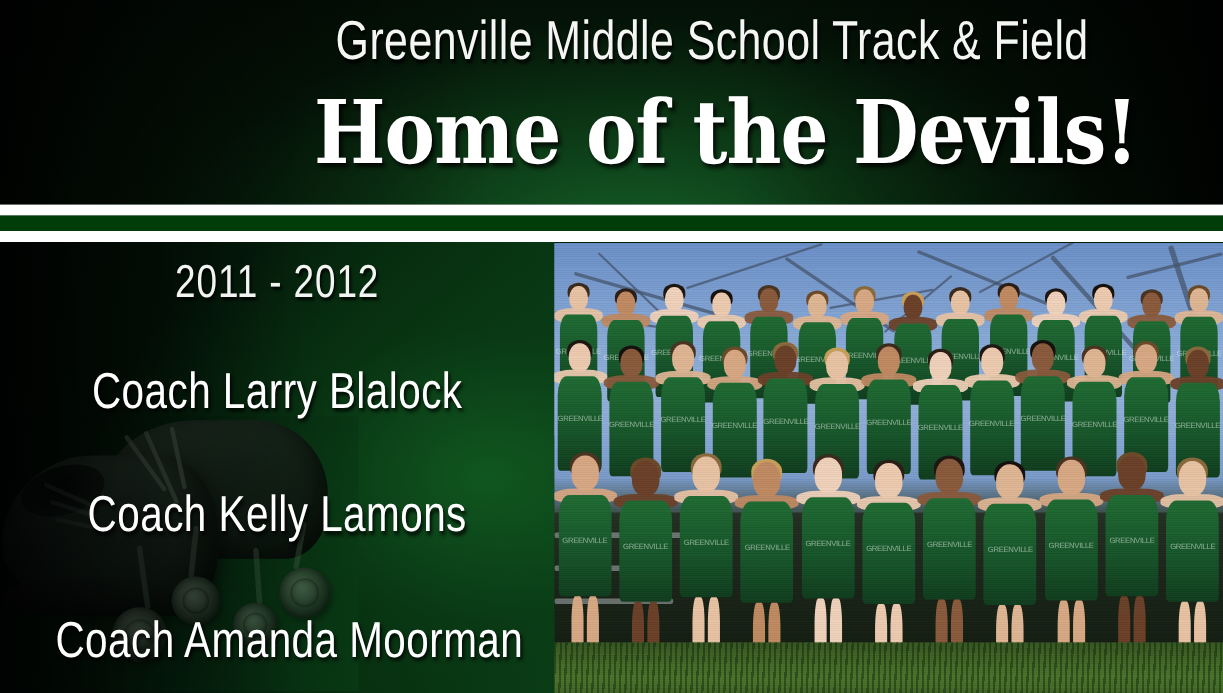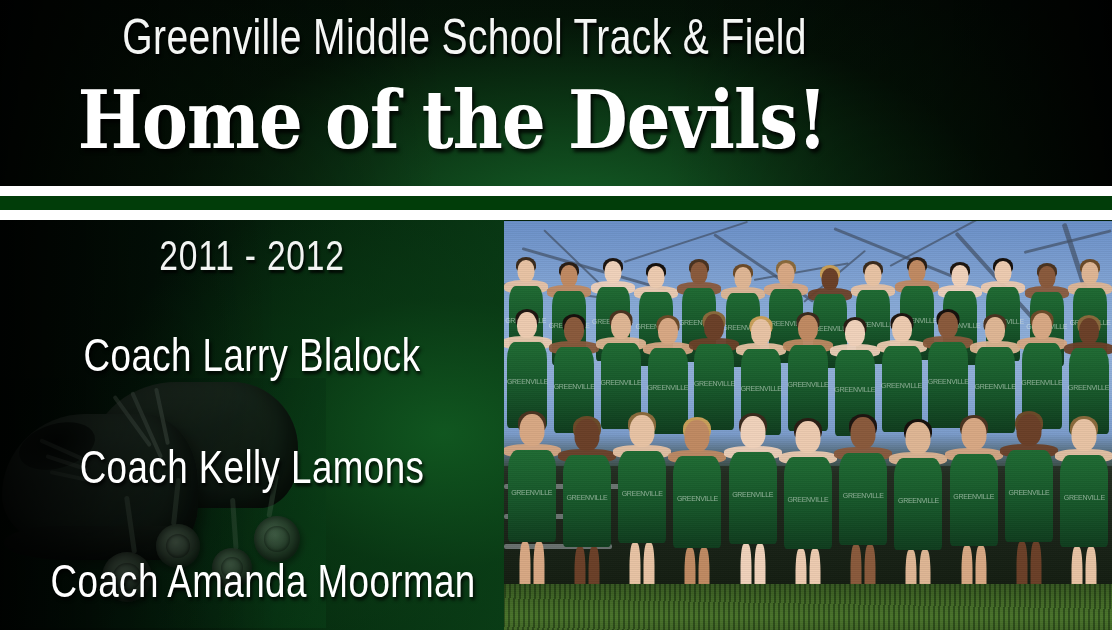--- a/index.html
+++ b/index.html
@@ -23,21 +23,21 @@
       radial-gradient(ellipse 620px 300px at 52% 118%, rgba(21,98,40,0.95) 0%, rgba(14,66,26,0.70) 38%, rgba(6,30,12,0.25) 68%, rgba(2,10,4,0) 100%),
       linear-gradient(180deg,#030d05 0%, #041306 45%, #061c08 100%);
     overflow:hidden;
   }
   .header::after{
     content:""; position:absolute; inset:0;
     background:
       linear-gradient(90deg, rgba(0,0,0,0.92) 0%, rgba(0,0,0,0.45) 16%, rgba(0,0,0,0) 40%, rgba(0,0,0,0) 60%, rgba(0,0,0,0.45) 84%, rgba(0,0,0,0.92) 100%);
     pointer-events:none;
   }
-  .hdr-inner{ position:relative; z-index:3; text-align:left; }
+  .hdr-inner{ position:relative; z-index:3; text-align:right; }
 
   .title-line1{
     display:block;
     margin-top:11px;
     color:#f4f6f4;
     font-family:"Liberation Sans Narrow","Liberation Sans", sans-serif;
     font-size:50px;
     font-weight:400;
     letter-spacing:0.5px;
     transform:scaleX(0.78);

